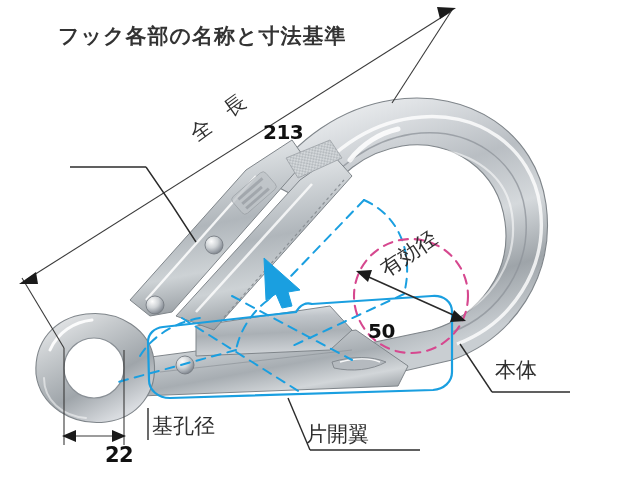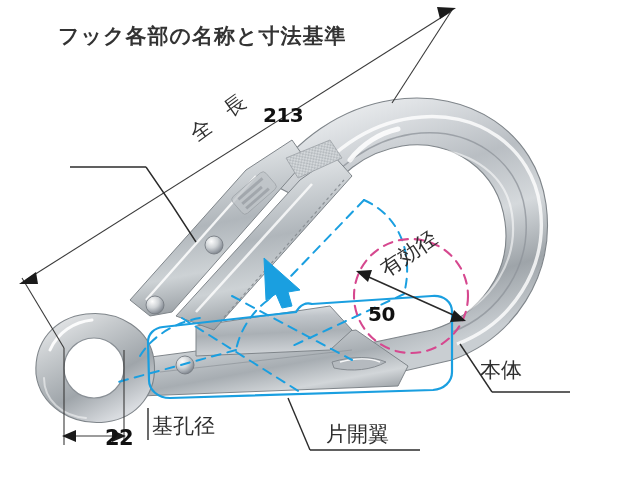--- a/index.html
+++ b/index.html
@@ -26,25 +26,26 @@
     font-size:21px;
     font-weight:bold;
     letter-spacing:1px;
     color:#333333;
   }
   .part-label{ font-size:21px; font-weight:normal; color:#2f2f2f; }
   .dim-num{
     font-size:20px;font-weight:bold;color:#111111;
     font-family:"DejaVu Sans","Liberation Sans",sans-serif;
     letter-spacing:-0.5px;
+    margin-top:17px;
   }
   #label-hojoyoku{ left:73px; top:140px; }
   #label-kikoukei{ left:152px; top:416px; }
-  #label-kataHirakiyoku{ left:326px; top:424px; }
-  #label-hontai{ left:480px; top:360px; }
+  #label-kataHirakiyoku{ left:306px; top:424px; }
+  #label-hontai{ left:495px; top:360px; }
   #label-yukoukei{
     left:383px; top:261px;
     transform:rotate(-34deg);
     transform-origin:0 50%;
   }
   #label-zenchou{
     left:193px; top:126px;
     font-size:21px;
     letter-spacing:7px;
     transform:rotate(-36deg);

